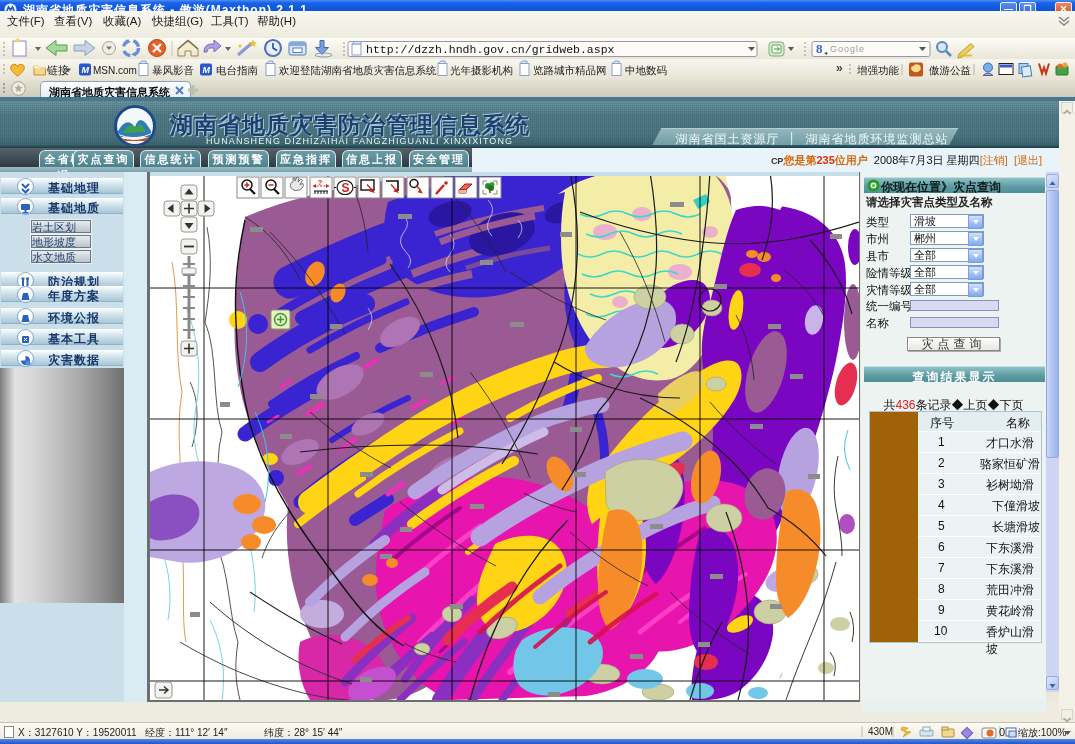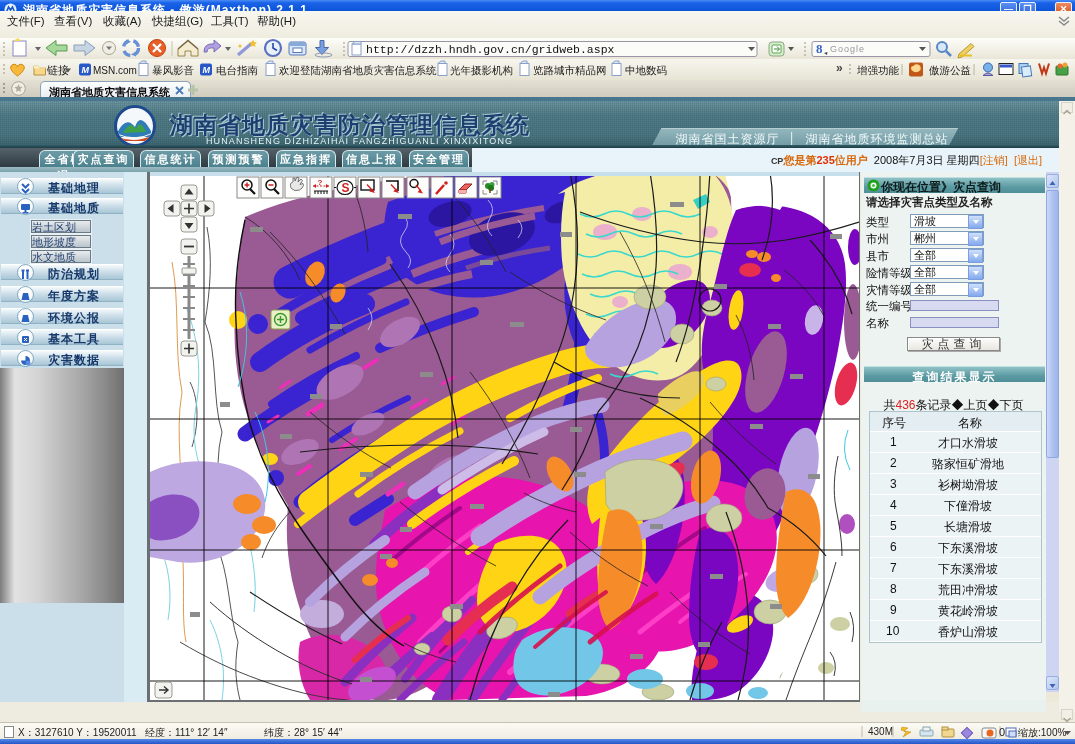--- a/index.html
+++ b/index.html
@@ -54,21 +54,21 @@
 
 #rpanel{left:861px;top:172px;width:185px;height:540px;background:#edf3f1;}
 .tealbar{position:absolute;left:3px;width:181px;height:16px;background:linear-gradient(180deg,#8fc2c6 0%,#5b9aa2 60%,#4f8f97 100%);border-top:1px solid #c2dfe2;text-align:center;}
 .formlabel{position:absolute;left:5px;font-size:11.5px;color:#111;}
 .sel{position:absolute;left:49px;width:74px;height:14px;background:#fff;border:1px solid #7f9db9;}
 .sel:after{content:"";position:absolute;right:0;top:0;width:13px;height:12px;background:linear-gradient(180deg,#cfe0fb,#82a9ee);border:1px solid #7a9ee0;}
 .sel .arrow{position:absolute;right:3px;top:5px;width:7px;height:5px;z-index:2;}
 .sel .stext{position:absolute;left:3px;top:0px;font-size:11px;color:#111;line-height:13px;}
 .inp{position:absolute;left:49px;width:89px;height:11px;background:#d7daf0;border:1px solid #8890c0;}
 
-#rtable{position:absolute;left:8px;top:239px;width:173px;border:1px solid #aec4cc;background:#eab308;}
+#rtable{position:absolute;left:8px;top:239px;width:173px;border:1px solid #aec4cc;background:#a16207;padding-left:48px;}
 #rtable .hrow{height:20px;background:#e4edf1;border-bottom:1px solid #fff;}
 #rtable .trow{height:21px;border-bottom:1px solid #fff;background:#ecf3f5;font-size:12px;color:#111;}
 
 #vscroll{left:1046px;top:172px;width:13px;height:520px;background:#cdd5f2;}
 #rgutter{left:1059px;top:101px;width:16px;height:611px;background:#f4f2e8;z-index:6;}
 
 #bottomfill{left:0;top:702px;width:1075px;height:20px;background:#eeece0;}
 #statusbar{left:0;top:722px;width:1075px;height:32px;background:linear-gradient(180deg,#fbfaf4,#e4e1d2);border-top:1px solid #c5c2b2;}
 #statusbar span{position:absolute;top:3px;font-size:10px;color:#222;}
 #bluestrip{left:0;top:739px;width:1075px;height:5px;background:linear-gradient(180deg,#5688e8,#2255c8);}
@@ -277,21 +277,21 @@
         <span class="ico"><svg width="15" height="15" style="margin-top:2px">
             <rect x="3" y="3" width="9" height="6" rx="1" fill="#2a62c0"></rect>
             <rect x="6.5" y="9" width="2" height="2" fill="#2a62c0"></rect>
             <rect x="4.5" y="11" width="6" height="1.5" fill="#2a62c0"></rect>
           </svg></span>
         <span class="txt">基础地质</span>
       </div>
     <div class="ssub" style="top:48px">岩土区划</div>
     <div class="ssub" style="top:63px">地形坡度</div>
     <div class="ssub" style="top:78px">水文地质</div>
-    <div class="sbtn" style="top:92px">
+    <div class="sbtn" style="top:100px">
         <span class="ico"><svg width="15" height="15" style="margin-top:2px">
             <path d="M5 3 v9 M9.5 3 v9" stroke="#2a62c0" stroke-width="2"></path>
             <path d="M3.5 3.5 h3 M8 3.5 h3" stroke="#2a62c0" stroke-width="2"></path>
           </svg></span>
         <span class="txt">防治规划</span>
       </div>
     <div class="sbtn" style="top:114px">
         <span class="ico"><svg width="15" height="15" style="margin-top:2px">
             <path d="M5 4 h5 l1.5 7 h-8 z" fill="#2a62c0"></path>
           </svg></span>

